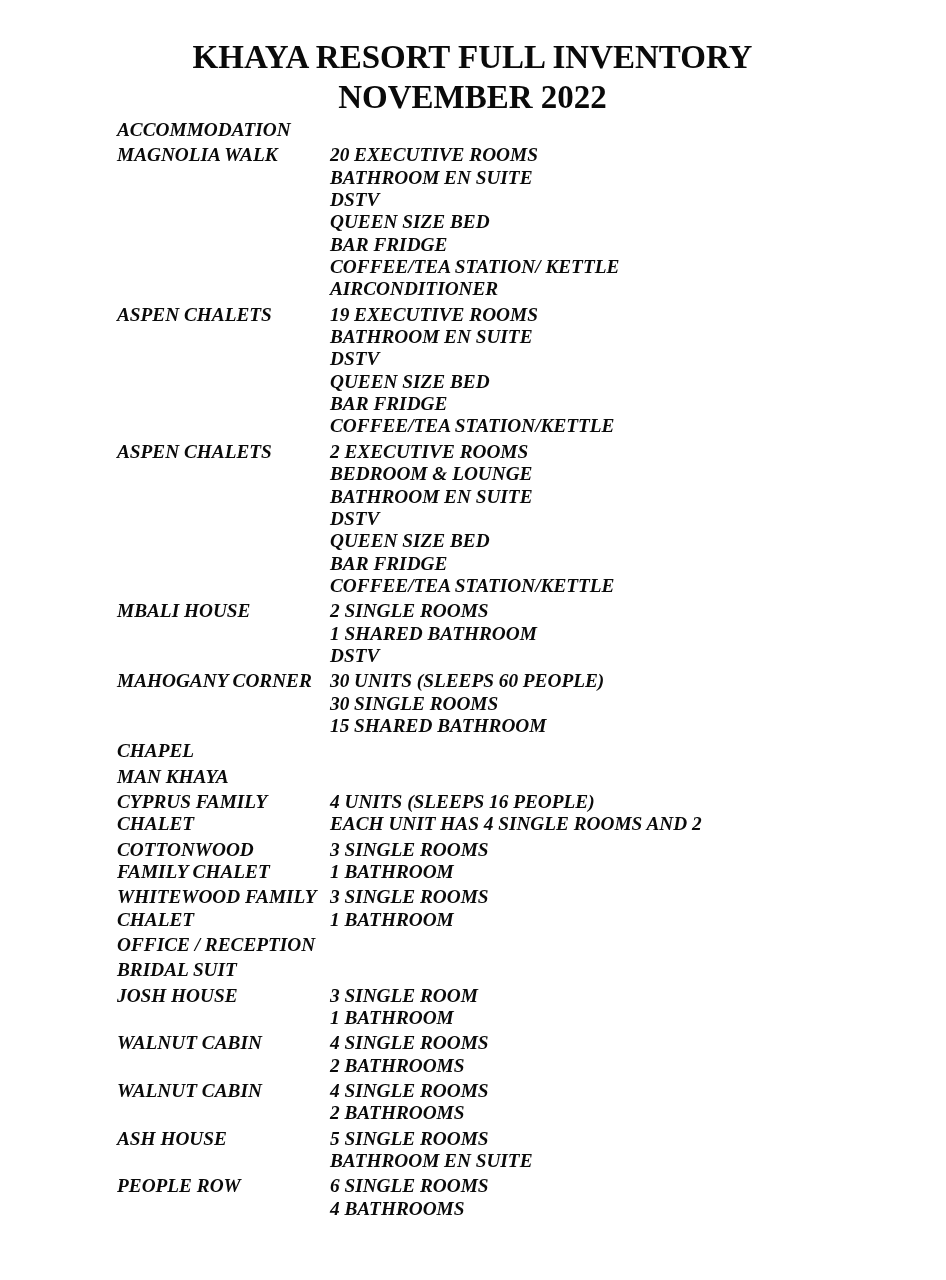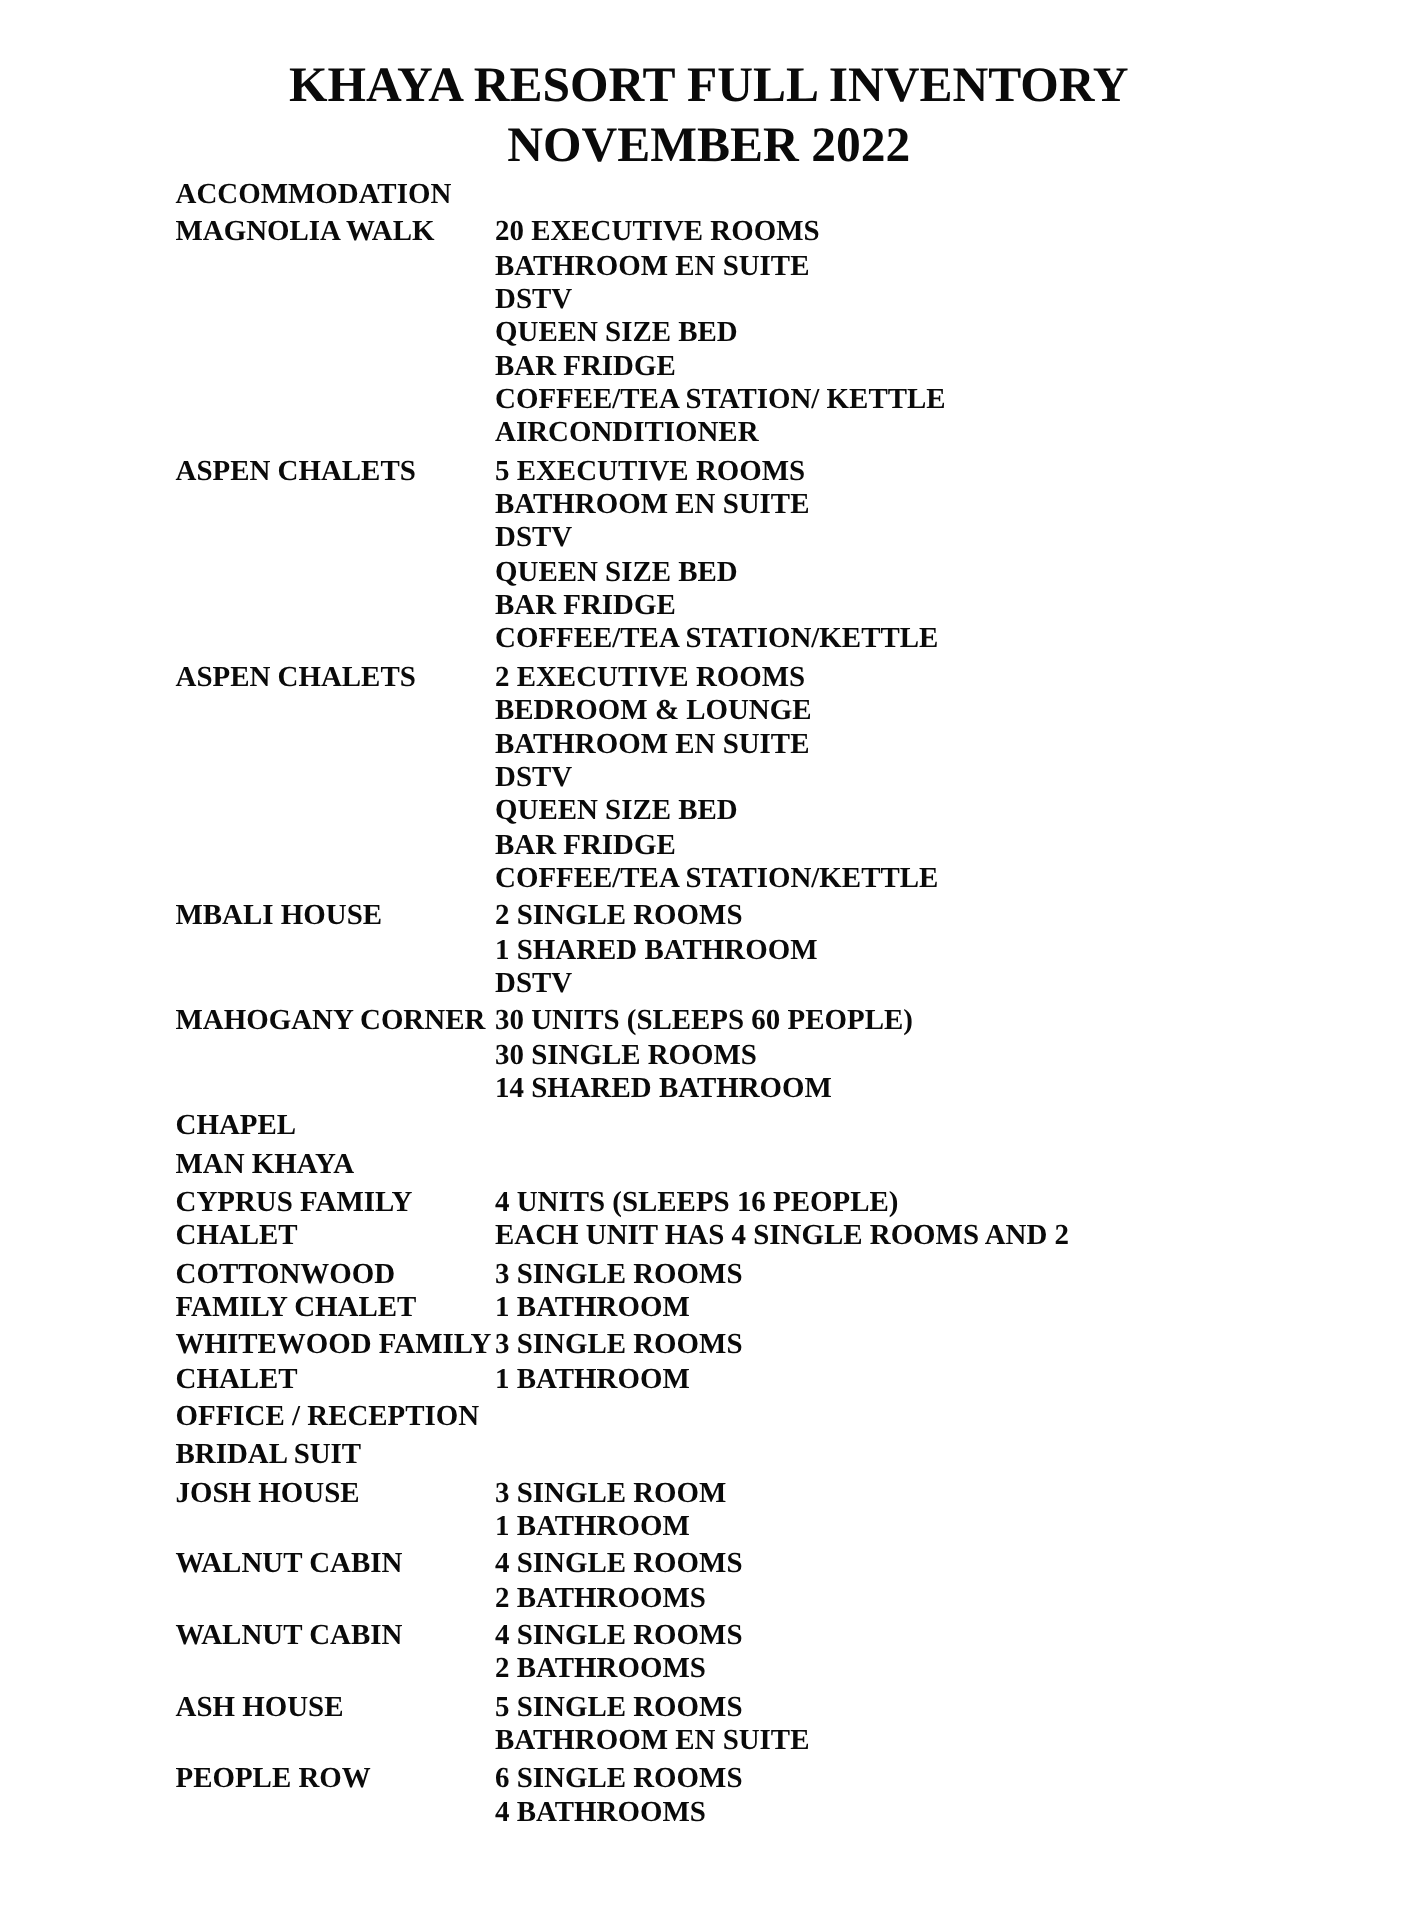--- a/index.html
+++ b/index.html
@@ -21,20 +21,21 @@
   }
   .doc-title {
     text-align: center;
     font-size: 33px;
     line-height: 39.5px;
     margin-bottom: 2px;
   }
   .inventory {
     font-size: 19.3px;
     line-height: 22.35px;
+    font-style: italic;
   }
   .row {
     display: flex;
     align-items: flex-start;
     margin-bottom: 3px;
   }
   .col-name {
     flex: 0 0 213px;
     min-width: 0;
   }
@@ -72,21 +73,21 @@
             <div class="line">BAR FRIDGE</div>
             <div class="line">COFFEE/TEA STATION/ KETTLE</div>
             <div class="line">AIRCONDITIONER</div>
           </div>
         </div>
         <div class="row">
           <div class="col-name">
             <div class="line">ASPEN CHALETS</div>
           </div>
           <div class="col-details">
-            <div class="line">5 EXECUTIVE ROOMS</div>
+            <div class="line">19 EXECUTIVE ROOMS</div>
             <div class="line">BATHROOM EN SUITE</div>
             <div class="line">DSTV</div>
             <div class="line">QUEEN SIZE BED</div>
             <div class="line">BAR FRIDGE</div>
             <div class="line">COFFEE/TEA STATION/KETTLE</div>
           </div>
         </div>
         <div class="row">
           <div class="col-name">
             <div class="line">ASPEN CHALETS</div>
@@ -111,21 +112,21 @@
             <div class="line">DSTV</div>
           </div>
         </div>
         <div class="row">
           <div class="col-name">
             <div class="line">MAHOGANY CORNER</div>
           </div>
           <div class="col-details">
             <div class="line">30 UNITS (SLEEPS 60 PEOPLE)</div>
             <div class="line">30 SINGLE ROOMS</div>
-            <div class="line">14 SHARED BATHROOM</div>
+            <div class="line">15 SHARED BATHROOM</div>
           </div>
         </div>
         <div class="row">
           <div class="col-name">
             <div class="line">CHAPEL</div>
           </div>
           <div class="col-details"></div>
         </div>
         <div class="row">
           <div class="col-name">

